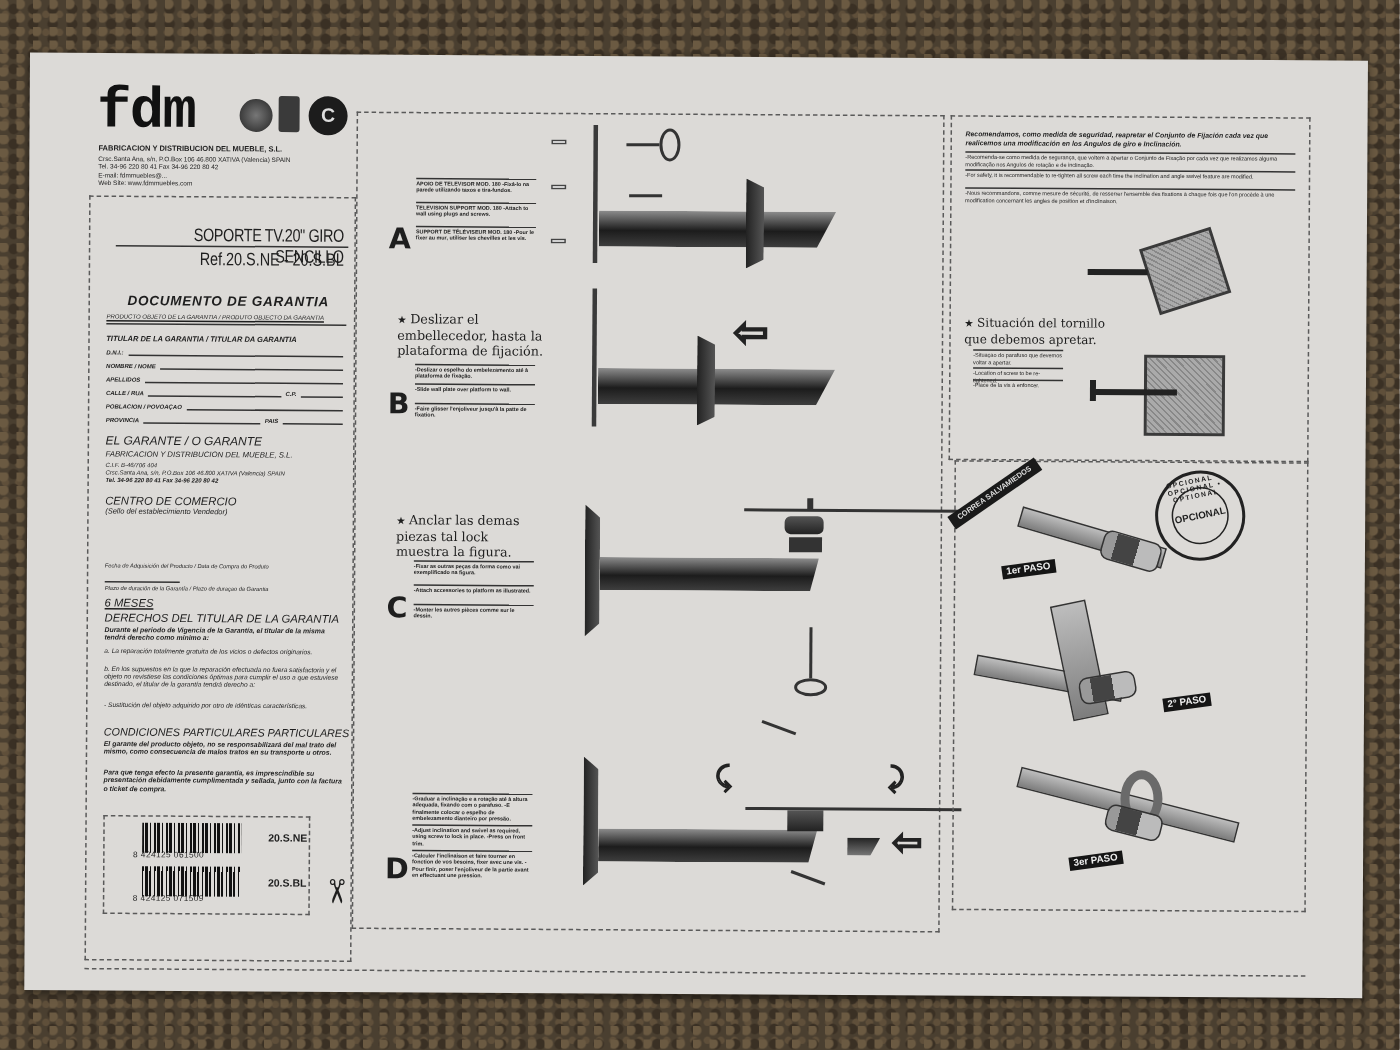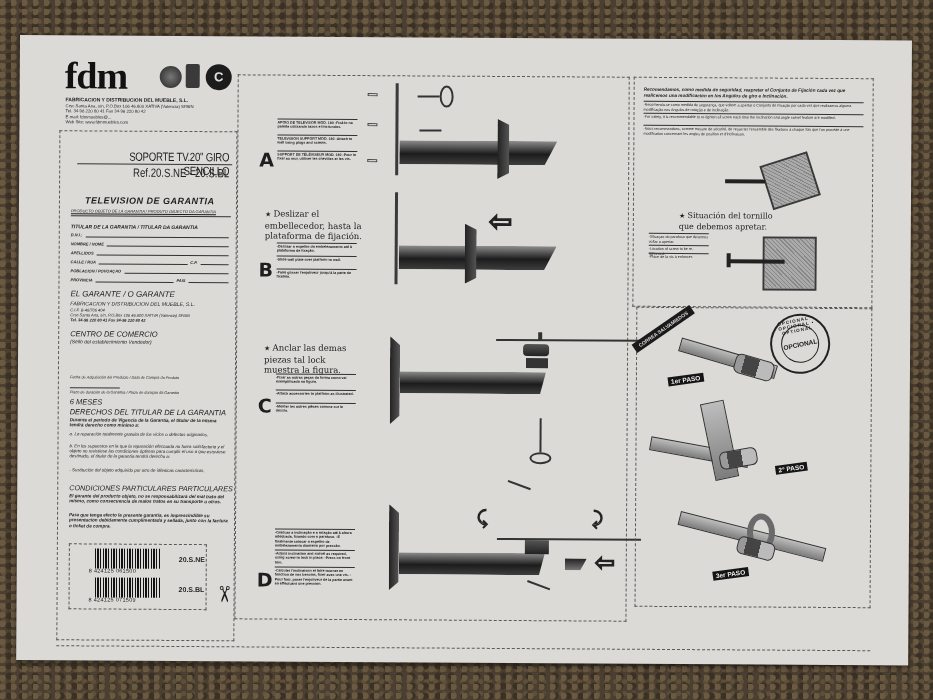--- a/index.html
+++ b/index.html
@@ -19,21 +19,21 @@
     position: absolute;
     left: 20px; top: 35px;
     width: 892px; height: 625px;
     background: #dcdad7;
     transform: rotate(0.35deg);
     transform-origin: 0 0;
     box-shadow: 0 2px 6px rgba(0,0,0,0.5);
   }
   .dash { position: absolute; border: 1.4px dashed #5a5a5a; }
   .abs { position: absolute; }
-  .logo { left: 45px; top: 18px; font-family: Liberation Serif, serif; font-weight: bold; font-size: 38px; letter-spacing: -1px; color: #111; }
+  .logo { left: 45px; top: 18px; font-family: Liberation Mono, monospace; font-weight: bold; font-size: 38px; letter-spacing: -1px; color: #111; }
   .seal { position: absolute; border-radius: 50%; background: #333; }
   .company { left: 46px; top: 61px; font-size: 5px; font-weight: bold; }
   .addr { left: 46px; top: 68px; font-size: 4.3px; line-height: 5.3px; }
   .prod-title { left: 60px; top: 114px; width: 150px; text-align: right; font-family: "Liberation Sans Narrow", "Liberation Sans", sans-serif; font-size: 12px; transform: scaleX(0.8); transform-origin: right; letter-spacing: -0.3px; }
   .prod-ref { left: 60px; top: 130px; width: 150px; text-align: right; font-size: 12px; transform: scaleX(0.8); transform-origin: right; }
   .hr { position: absolute; height: 1px; background: #333; }
   .doc-title { left: 66px; top: 160px; font-size: 9px; font-weight: bold; font-style: italic; letter-spacing: 0.5px; }
   .tiny { font-size: 4.5px; font-style: italic; }
   .small-b { font-size: 5px; font-weight: bold; font-style: italic; }
   .field-row { position: absolute; font-size: 4px; font-weight: bold; font-style: italic; display: flex; align-items: flex-end; }
@@ -79,21 +79,21 @@
     <div>E-mail: fdmmuebles@...</div>
     <div>Web Site: www.fdmmuebles.com</div>
   </div>
 
   <div class="dash" style="left:40px;top:95px;width:178px;height:510px;"></div>
 
   <div class="abs prod-title">SOPORTE TV.20" GIRO SENCILLO</div>
   <div class="hr" style="left:58px;top:128px;width:155px;"></div>
   <div class="abs prod-ref">Ref.20.S.NE - 20.S.BL</div>
 
-  <div class="abs doc-title">TELEVISION  DE  GARANTIA</div>
+  <div class="abs doc-title">DOCUMENTO  DE  GARANTIA</div>
   <div class="abs tiny" style="left:52px;top:173px;font-size:4px;text-decoration:underline;">PRODUCTO OBJETO DE LA GARANTIA / PRODUTO OBJECTO DA GARANTIA</div>
   <div class="hr" style="left:52px;top:180px;width:160px;"></div>
 
   <div class="abs small-b" style="left:52px;top:188px;">TITULAR DE LA GARANTIA / TITULAR DA GARANTIA</div>
 
   <div class="field-row" style="left:52px;top:197px;width:158px;">
       <span>D.N.I.:</span>
       <span class="line"></span>
     </div>
   <div class="field-row" style="left:52px;top:206px;width:158px;">
@@ -127,21 +127,21 @@
     <div>C.I.F. B-46/706 404</div>
     <div>Crsc.Santa Ana, s/n,  P.O.Box 106  46.800  XATIVA (Valencia) SPAIN</div>
     <div style="font-weight:bold;">Tel. 34-96 220 80 41  Fax 34-96 220 80 42</div>
   </div>
   <div class="abs h-it" style="left:52px;top:294px;font-size:7.5px;">CENTRO DE COMERCIO</div>
   <div class="abs" style="left:52px;top:303px;font-size:5px;font-style:italic;">(Sello del establecimiento Vendedor)</div>
 
   <div class="abs tiny" style="left:52px;top:340px;font-size:3.8px;">Fecha de Adquisición del Producto / Data de Compra do Produto</div>
   <div class="hr" style="left:52px;top:352px;width:50px;"></div>
   <div class="abs tiny" style="left:52px;top:355px;font-size:3.8px;">Plazo de duración de la Garantía / Plazo de duraçao da Garantia</div>
-  <div class="abs h-it" style="left:52px;top:362px;font-size:7.5px;">6 MESES</div>
+  <div class="abs h-it" style="left:52px;top:362px;font-size:7.5px;text-decoration:underline;">6 MESES</div>
 
   <div class="abs h-it" style="left:52px;top:372px;font-size:7.5px;">DERECHOS DEL TITULAR DE LA GARANTIA</div>
   <div class="abs body-it" style="left:52px;top:382px;width:160px;">Durante el periodo de Vigencia de la Garantía, el titular de la misma tendrá derecho como mínimo a:</div>
   <div class="abs body-n" style="left:52px;top:396px;width:160px;">a. La reparación totalmente gratuita de los vicios o defectos originarios.</div>
   <div class="abs body-n" style="left:52px;top:408px;width:160px;">b. En los supuestos en la que la reparación efectuada no fuera satisfactoria y el objeto no revistiese las condiciones óptimas para cumplir el uso a que estuviese destinado, el titular de la garantía tendrá derecho a:</div>
   <div class="abs body-n" style="left:52px;top:432px;width:150px;">- Sustitución del objeto adquirido por otro de idénticas características.</div>
 
   <div class="abs h-it" style="left:52px;top:448px;font-size:7.2px;">CONDICIONES PARTICULARES PARTICULARES</div>
   <div class="abs body-it" style="left:52px;top:458px;width:160px;">El garante del producto objeto, no se responsabilizará del mal trato del mismo, como consecuencia de malos tratos en su transporte u otros.</div>
   <div class="abs body-it" style="left:52px;top:477px;width:160px;">Para que tenga efecto la presente garantía, es imprescindible su presentación debidamente cumplimentada y sellada, junto con la factura o ticket de compra.</div>
@@ -228,21 +228,21 @@
   <div class="hr" style="left:624px;top:62px;width:220px;"></div>
   <div class="note-right" style="left:624px;top:64px;width:220px;">-Recomenda-se como medida de segurança, que voltem a apertar o Conjunto de Fixação por cada vez que realizamos alguma modificação nos Angulos de rotação e de inclinação.</div>
   <div class="hr" style="left:624px;top:74px;width:220px;"></div>
   <div class="note-right" style="left:624px;top:76px;width:220px;">-For safety, it is recommendable to re-tighten all screw each time the inclination and angle swivel feature are modified.</div>
   <div class="hr" style="left:624px;top:86px;width:220px;"></div>
   <div class="note-right" style="left:624px;top:88px;width:220px;">-Nous recommandons, comme mesure de sécurité, de resserrer l'ensemble des fixations à chaque fois que l'on procède à une modification concernant les angles de position et d'inclinaison.</div>
 
   <div class="frame-sq" style="left:746px;top:118px;width:50px;height:46px;transform:rotate(-18deg);"></div>
   <div class="abs" style="left:706px;top:140px;width:40px;height:4px;background:#222;"></div>
 
-  <div class="step-text" style="left:624px;top:172px;width:110px;font-size:8px;margin-left:36px;"><span class="star">★ </span><span>Situación del tornillo que debemos apretar.</span></div>
+  <div class="step-text" style="left:624px;top:172px;width:110px;font-size:8px;"><span class="star">★ </span><span>Situación del tornillo que debemos apretar.</span></div>
   <div class="hr" style="left:630px;top:194px;width:60px;"></div>
   <div class="note-right" style="left:630px;top:196px;width:60px;">-Situaçao do parafuso que devemos voltar a apertar.</div>
   <div class="hr" style="left:630px;top:206px;width:60px;"></div>
   <div class="note-right" style="left:630px;top:208px;width:60px;">-Location of screw to be re-tightened.</div>
   <div class="hr" style="left:630px;top:214px;width:60px;"></div>
   <div class="note-right" style="left:630px;top:216px;width:60px;">-Place de la vis à enfoncer.</div>
   <div class="frame-sq" style="left:744px;top:197px;width:54px;height:54px;"></div>
   <div class="abs" style="left:710px;top:220px;width:56px;height:4px;background:#222;"></div>
   <div class="abs" style="left:708px;top:214px;width:4px;height:14px;background:#222;"></div>
 

